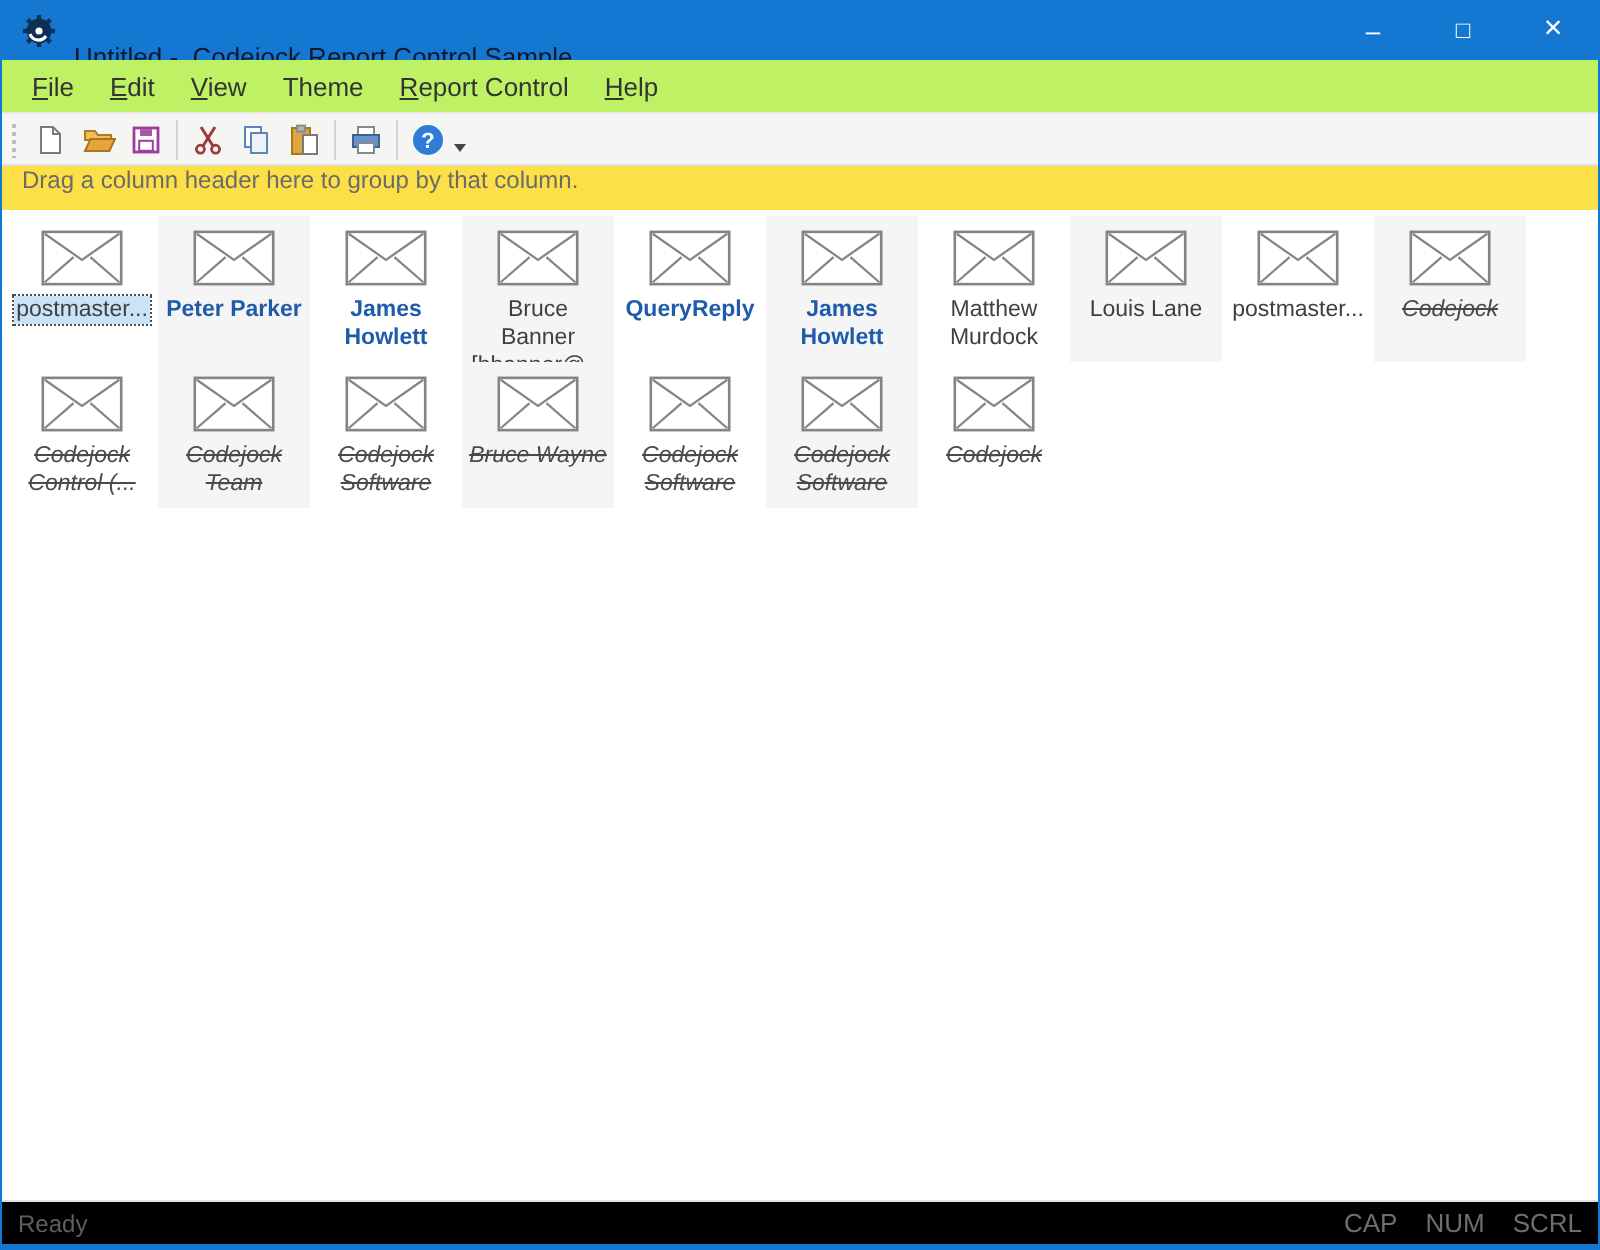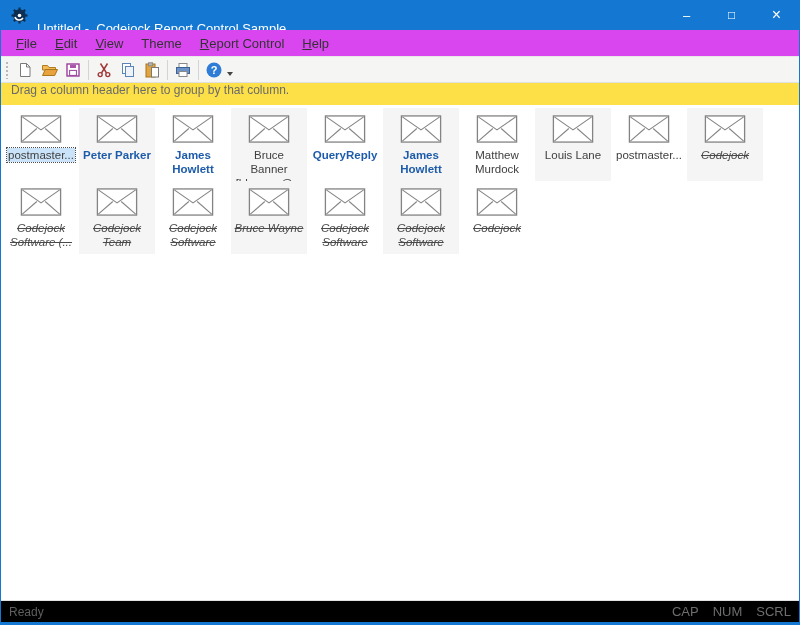--- a/index.html
+++ b/index.html
@@ -5,27 +5,27 @@
   * { margin:0; padding:0; box-sizing:border-box; }
   html,body { width:800px; height:625px; font-family:"Liberation Sans", sans-serif; }
   .window {
     width:800px; height:625px;
     border-left:1px solid #1478d2; border-right:1px solid #1478d2; border-bottom:3px solid #1478d2;
     display:flex; flex-direction:column; background:#fff; overflow:hidden;
   }
   
   .titlebar { height:30px; background:#1478d2; display:flex; align-items:center; flex-shrink:0; }
   .app-icon { width:18px; height:18px; margin-left:9px; margin-right:9px; display:flex; align-items:center; justify-content:center; }
-  .title-text { color:#ffffff; font-size:13px; white-space:pre;margin-top:26px; }
+  .title-text { color:#0f172a; font-size:13px; white-space:pre;margin-top:26px; }
   .win-controls { margin-left:auto; display:flex; height:100%; }
   .win-btn { width:45px; height:100%; color:#fff; display:flex; align-items:center; justify-content:center; font-size:13px; cursor:default; }
   .win-btn.max { font-size:12px; }
   .win-btn.close { font-size:16px; }
   
-  .menubar { height:26px; background:#d946ef; display:flex; align-items:center; padding-left:6px; flex-shrink:0; }
+  .menubar { height:26px; background:#bef264; display:flex; align-items:center; padding-left:6px; flex-shrink:0; }
   .menu-item { font-size:13px; color:#333; padding:4px 9px; cursor:default; }
   .menu-item .key { text-decoration:underline; }
   
   .toolbar { height:27px; background:#f5f5f4; border-top:1px solid #e8e8e8; border-bottom:1px solid #e0e0e0; display:flex; align-items:center; padding-left:3px; flex-shrink:0; }
   .grip { width:4px; height:18px; margin:0 4px 0 1px;
     background-image:radial-gradient(circle, #b9b9b9 1px, transparent 1.2px);
     background-size:4px 4px; }
   .tb-btn { width:24px; height:23px; display:flex; align-items:center; justify-content:center; border-radius:2px; }
   .tb-sep { width:1px; height:20px; background:#d4d4d4; margin:0 3px; }
   .dd-arrow { width:0; height:0; border-left:3.5px solid transparent; border-right:3.5px solid transparent; border-top:4px solid #444; margin:8px 4px 0 1px; }
@@ -252,21 +252,21 @@
     </svg>
     <span class="mail-label strike">Codejock</span>
   </div>
         <div class="mail-item">
     <svg width="42" height="28" viewBox="0 0 44 30">
       <rect x="1" y="1" width="42" height="28" fill="#ffffff" stroke="#848484" stroke-width="1.4"></rect>
       <path d="M2,2 L22,16 L42,2" fill="none" stroke="#848484" stroke-width="1.2"></path>
       <path d="M2,28 L17.5,14.5" fill="none" stroke="#848484" stroke-width="1.2"></path>
       <path d="M42,28 L26.5,14.5" fill="none" stroke="#848484" stroke-width="1.2"></path>
     </svg>
-    <span class="mail-label strike">Codejock Software (...</span>
+    <span class="mail-label strike">Codejock Control (...</span>
   </div>
         <div class="mail-item alt">
     <svg width="42" height="28" viewBox="0 0 44 30">
       <rect x="1" y="1" width="42" height="28" fill="#ffffff" stroke="#848484" stroke-width="1.4"></rect>
       <path d="M2,2 L22,16 L42,2" fill="none" stroke="#848484" stroke-width="1.2"></path>
       <path d="M2,28 L17.5,14.5" fill="none" stroke="#848484" stroke-width="1.2"></path>
       <path d="M42,28 L26.5,14.5" fill="none" stroke="#848484" stroke-width="1.2"></path>
     </svg>
     <span class="mail-label strike">Codejock Team</span>
   </div>

